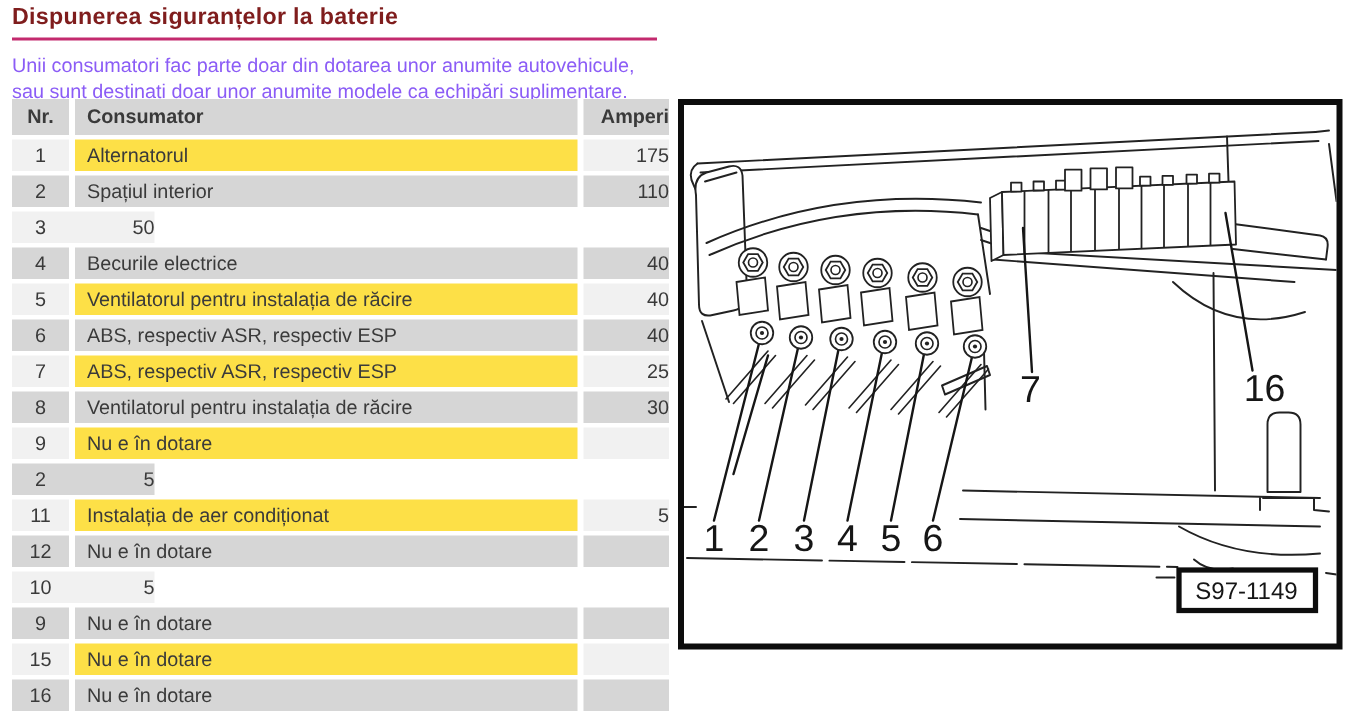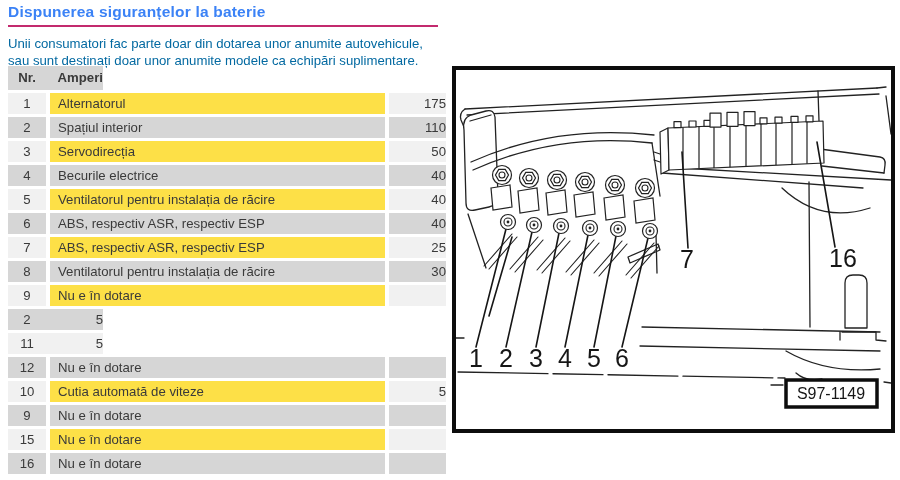--- a/index.html
+++ b/index.html
@@ -5,21 +5,21 @@
   html,body{margin:0;padding:0;background:#fff;}
   .page{
     position:relative;width:900px;height:480px;background:#fff;overflow:hidden;
     font-family:"Liberation Sans","DejaVu Sans",sans-serif;color:#3a3a3a;
   }
   .title{
     position:absolute;left:8px;top:3px;font-size:15.5px;font-weight:bold;letter-spacing:.2px;
   }
   .title-rule{position:absolute;left:8px;top:25px;width:430px;height:2px;}
   .intro{
-    position:absolute;left:8px;top:35px;width:436px;font-size:13.2px;line-height:1.32;color:#0369a1;
+    position:absolute;left:8px;top:35px;width:436px;font-size:13.2px;line-height:1.32;color:#8b5cf6;
   }
   .fuse-table{position:absolute;left:8px;top:66px;width:430px;}
   .t-row{display:flex;margin-bottom:3px;height:21px;line-height:21px;font-size:13.2px;}
   .t-head{height:24px;line-height:24px;font-weight:bold;}
   .c-nr{width:38px;text-align:center;background:#f1f1f1;flex:0 0 auto;}
   .c-name{width:335px;margin:0 4px;padding-left:8px;box-sizing:border-box;background:#fde047;flex:0 0 auto;}
   .c-amp{width:57px;text-align:right;background:#f1f1f1;flex:0 0 auto;}
   .t-head .c-nr,.t-head .c-name,.t-head .c-amp,
   .alt .c-nr,.alt .c-name,.alt .c-amp{background:#d6d6d6;}
   .figure{
@@ -27,45 +27,45 @@
     border:4px solid #0d0d0d;box-sizing:border-box;background:#fff;
   }
   .figure svg{display:block;width:435px;height:359px;}
   svg text{font-family:"Liberation Sans","DejaVu Sans",sans-serif;fill:#161616;}
 </style>
 </head>
 <body>
 
 <div class="page">
 
-  <div class="title" style="color: #3b82f6;">Dispunerea siguranțelor la baterie</div>
+  <div class="title" style="color: #7f1d1d;">Dispunerea siguranțelor la baterie</div>
   <div class="title-rule" style="background: rgb(195, 42, 110);"></div>
   <div class="intro">Unii consumatori fac parte doar din dotarea unor anumite autovehicule, sau sunt destinați doar unor anumite modele ca echipări suplimentare.</div>
 
   <div class="fuse-table">
     <div class="t-row t-head">
       <div class="c-nr">Nr.</div>
+      <div class="c-name">Consumator</div>
       <div class="c-amp">Amperi</div>
     </div>
     <div>
     <div class="t-row">
       <div class="c-nr">1</div>
       <div class="c-name">Alternatorul</div>
       <div class="c-amp">175</div>
     </div>
 
     <div class="t-row alt">
       <div class="c-nr">2</div>
       <div class="c-name">Spațiul interior</div>
       <div class="c-amp">110</div>
     </div>
 
     <div class="t-row">
       <div class="c-nr">3</div>
-      <div class="c-name">Servodirecția</div>
       <div class="c-amp">50</div>
     </div>
 
     <div class="t-row alt">
       <div class="c-nr">4</div>
       <div class="c-name">Becurile electrice</div>
       <div class="c-amp">40</div>
     </div>
 
     <div class="t-row">
@@ -98,32 +98,32 @@
       <div class="c-amp"></div>
     </div>
 
     <div class="t-row alt">
       <div class="c-nr">2</div>
       <div class="c-amp">5</div>
     </div>
 
     <div class="t-row">
       <div class="c-nr">11</div>
+      <div class="c-name">Instalația de aer condiționat</div>
       <div class="c-amp">5</div>
     </div>
 
     <div class="t-row alt">
       <div class="c-nr">12</div>
       <div class="c-name">Nu e în dotare</div>
       <div class="c-amp"></div>
     </div>
 
     <div class="t-row">
       <div class="c-nr">10</div>
-      <div class="c-name">Cutia automată de viteze</div>
       <div class="c-amp">5</div>
     </div>
 
     <div class="t-row alt">
       <div class="c-nr">9</div>
       <div class="c-name">Nu e în dotare</div>
       <div class="c-amp"></div>
     </div>
 
     <div class="t-row">

